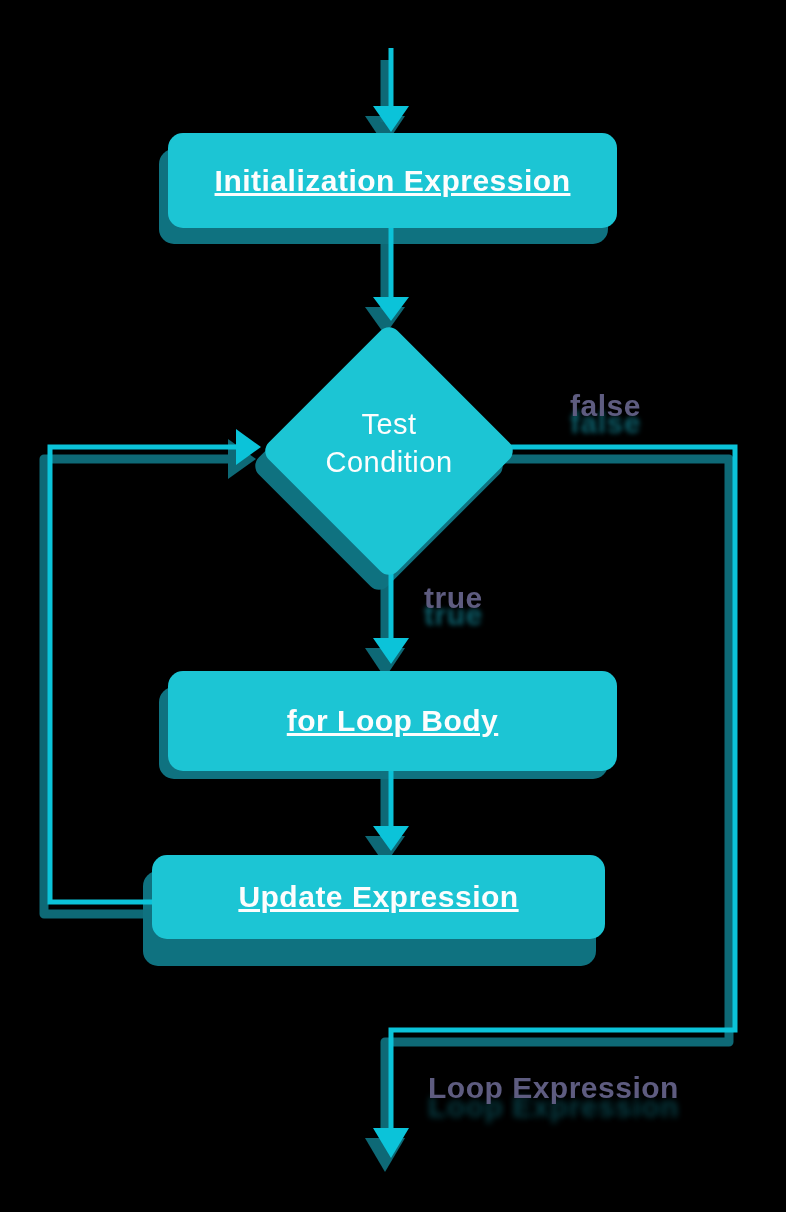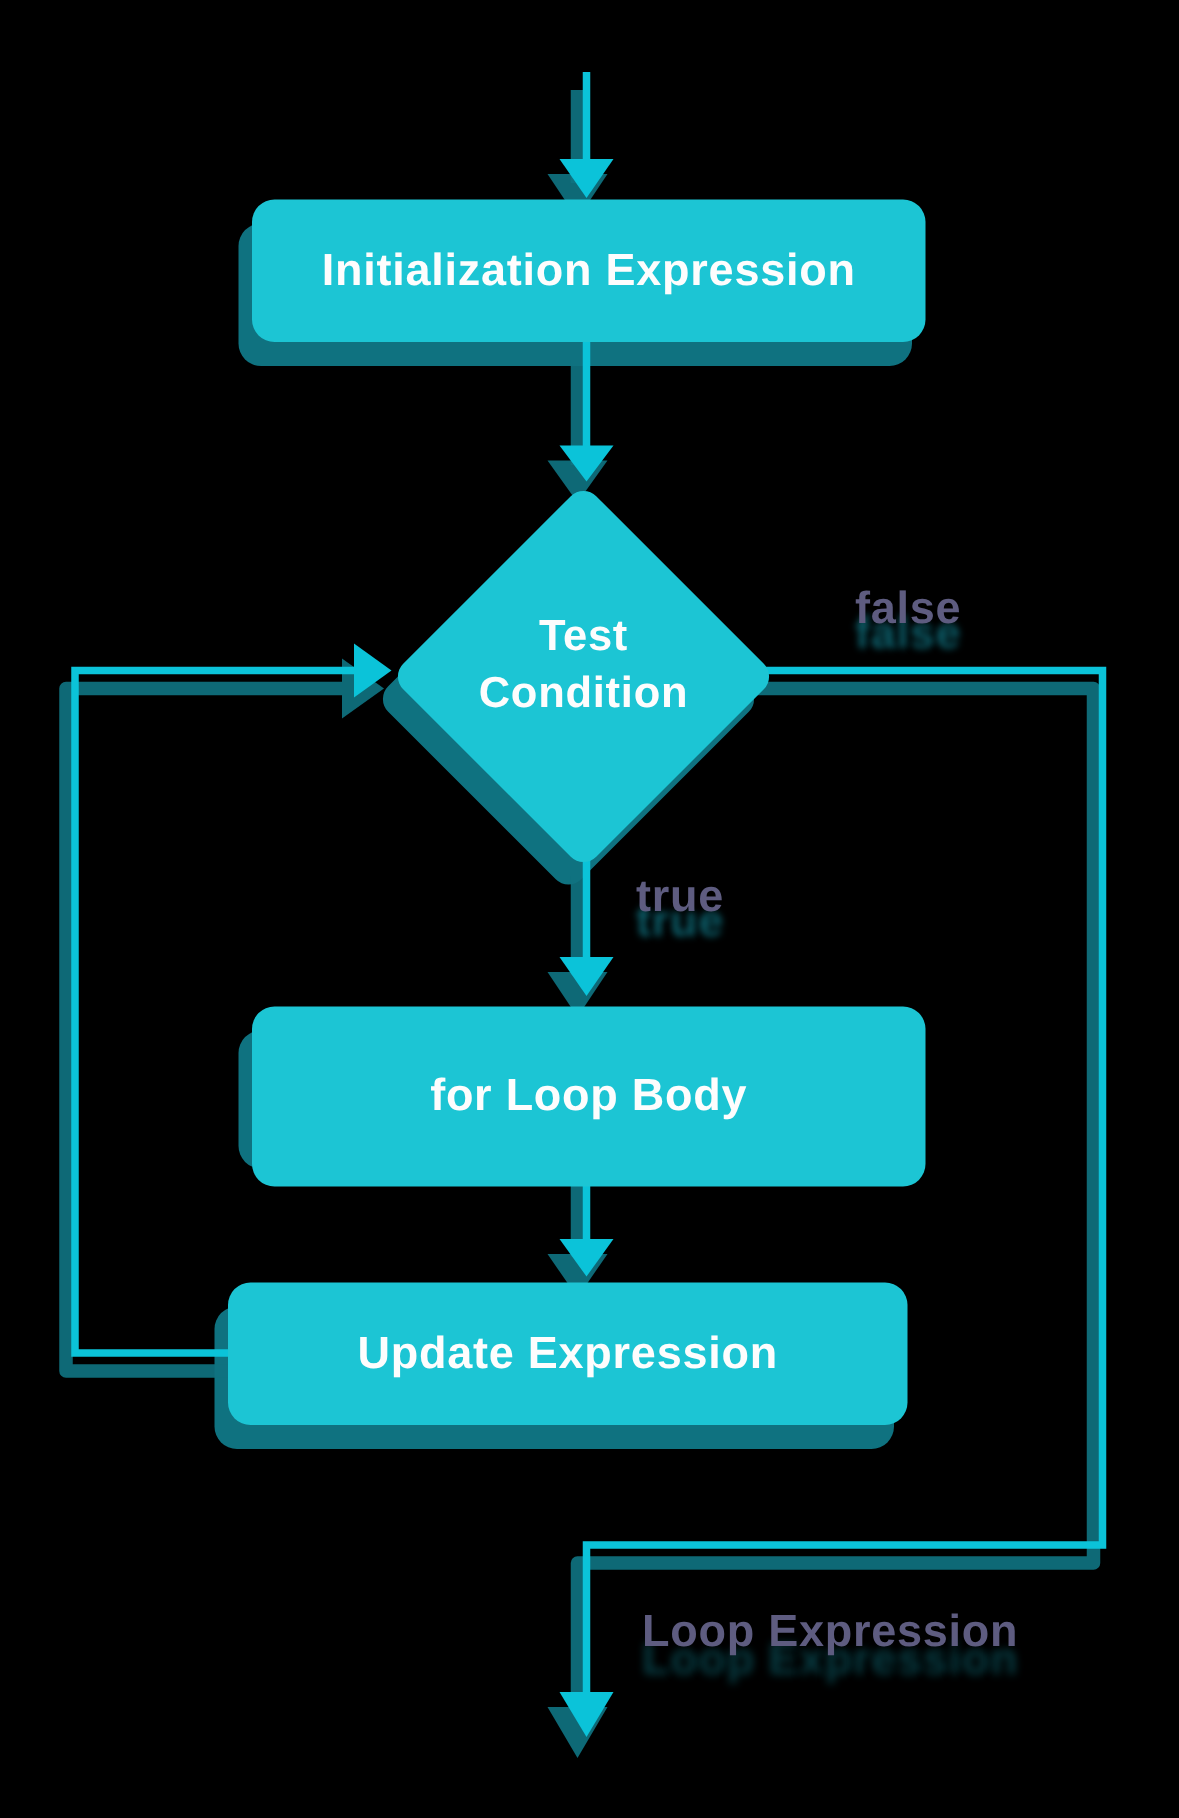--- a/index.html
+++ b/index.html
@@ -4,41 +4,41 @@
 <style>
   html,body{margin:0;padding:0;background:#000;}
   .canvas{
     position:relative;width:786px;height:1212px;background:var(--bg,#000);
     overflow:hidden;font-family:"Liberation Sans",sans-serif;
   }
   
   .node{
     position:absolute;display:flex;align-items:center;justify-content:center;
     background:var(--cyan);border-radius:15px;color:var(--text);
-    font-weight:700;font-size:30px;letter-spacing:.5px;z-index:3;text-align:center;
+    font-weight:700;font-size:30px;letter-spacing:.5px;z-index:3;text-align:center;text-decoration:underline;
   }
   .node-shadow{position:absolute;background:var(--shadow);border-radius:15px;z-index:1;}
   .n-init{left:168px;top:133px;width:449px;height:95px;}
   .s-init{left:159px;top:149px;width:449px;height:95px;}
-  .n-body{left:168px;top:671px;width:449px;height:120px;}
+  .n-body{left:168px;top:671px;width:449px;height:100px;}
   .s-body{left:159px;top:687px;width:449px;height:92px;}
-  .n-update{left:152px;top:855px;width:453px;height:95px;}
+  .n-update{left:152px;top:855px;width:453px;height:84px;}
   .s-update{left:143px;top:871px;width:453px;height:95px;}
   
   .diamond{
     position:absolute;left:298px;top:360px;width:182px;height:182px;
     background:var(--cyan);border-radius:12px;transform:rotate(45deg);z-index:3;
   }
   .diamond-shadow{
     position:absolute;left:288px;top:375px;width:182px;height:182px;
     background:var(--shadow);border-radius:12px;transform:rotate(45deg);z-index:1;
   }
   .diamond-label{
     position:absolute;left:298px;top:405px;width:182px;z-index:4;
-    color:var(--text);font-weight:700;font-size:29px;line-height:38px;
+    color:var(--text);font-weight:400;font-size:29px;line-height:38px;
     text-align:center;white-space:pre-line;letter-spacing:.5px;
   }
   
   .edge-label{
     position:absolute;z-index:4;color:var(--label);font-weight:700;
     font-size:30px;letter-spacing:.5px;
     text-shadow:0 17px 5px rgba(15,114,128,.85);
   }
   .l-false{left:570px;top:389px;}
   .l-true{left:424px;top:581px;}

